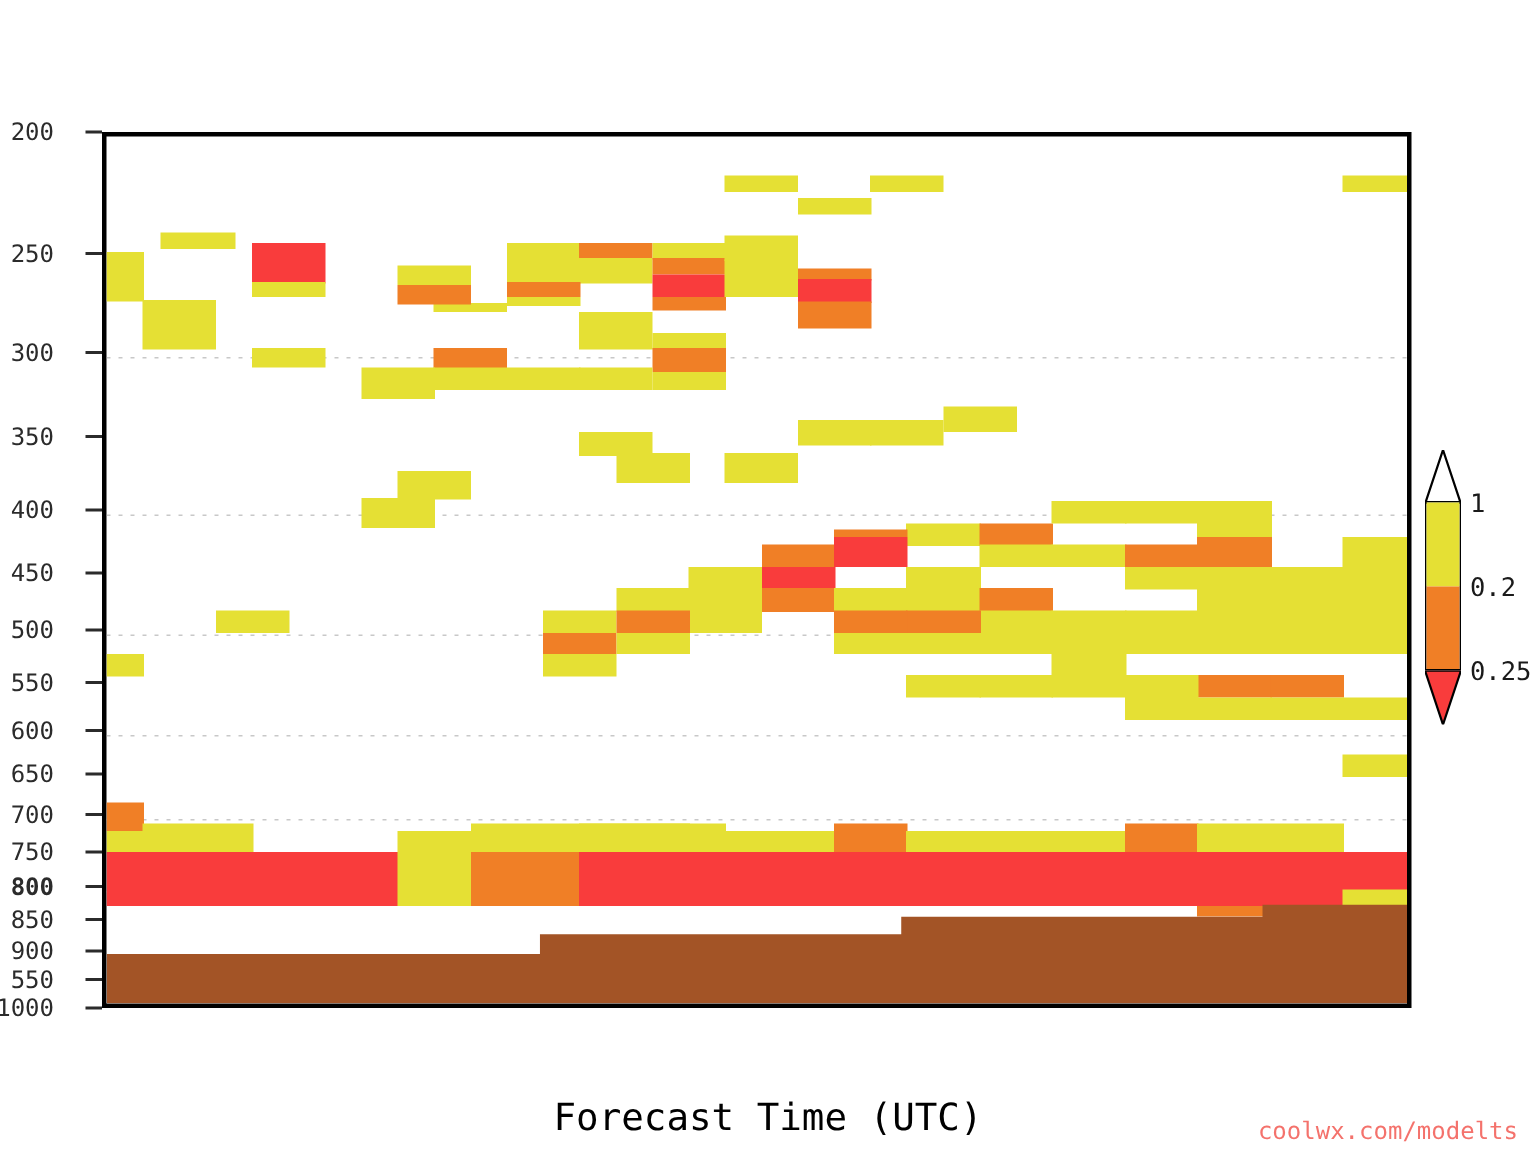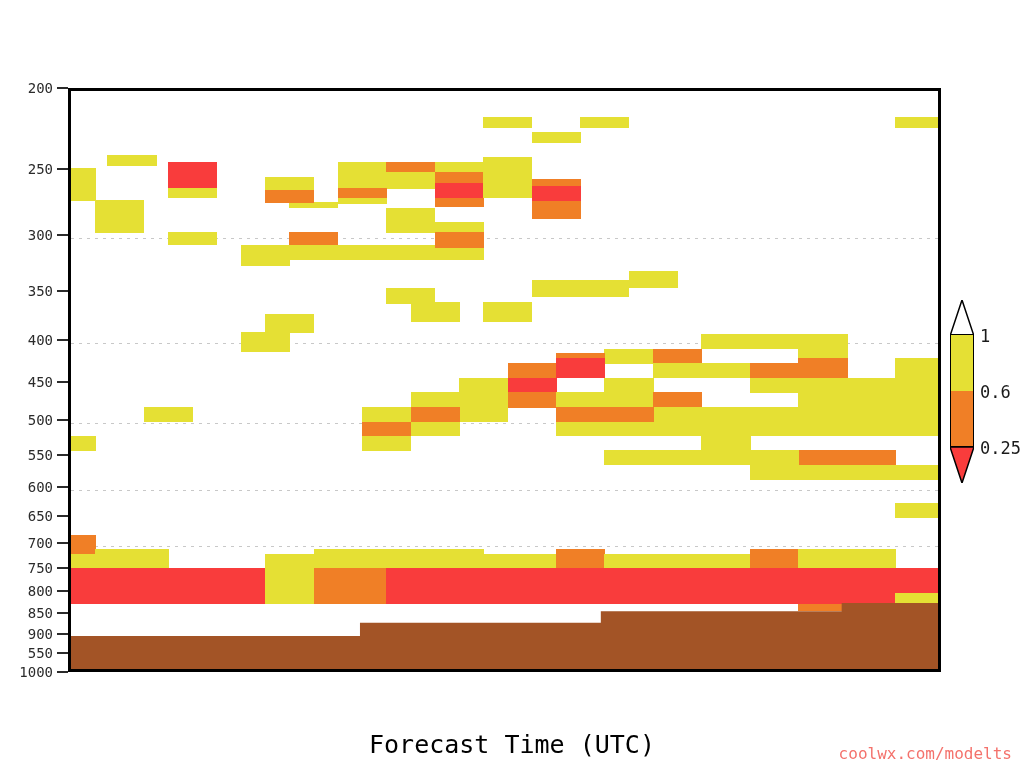--- a/index.html
+++ b/index.html
@@ -29,22 +29,22 @@
   #cells,#gridlines,#terrain{position:absolute;left:0;top:0;width:100%;height:100%;}
   .cell{position:absolute;}
   .gridline{position:absolute;left:0;width:100%;height:1px;
     background-image:linear-gradient(to right,#c8c8c8 0 3px,transparent 3px 8px);
     background-size:8px 1px;background-repeat:repeat-x;}
   #terrain-poly{position:absolute;left:0;bottom:0;width:100%;height:100%;}
 
   
   #y-axis{position:absolute;left:0;top:88px;width:68px;height:584px;}
   .ytick-label{
-    position:absolute;right:15px;transform:translateY(-50%);
-    font-size:14px;color:#2b2b2b;white-space:nowrap;
+    position:absolute;right:32px;transform:translateY(-50%);
+    font-size:16px;color:#2b2b2b;white-space:nowrap;
     font-family:"DejaVu Sans Mono","Liberation Mono",monospace;
   }
   .ytick-mark{position:absolute;right:0;width:11px;height:2px;background:#2b2b2b;
     transform:translateY(-50%);}
 
   
   #x-axis{position:absolute;left:68px;top:672px;width:873px;height:90px;}
   .xtick-mark{position:absolute;top:0;width:2px;height:9px;background:#2b2b2b;}
   .xtick-label{position:absolute;top:11px;transform:translateX(-50%);
     font-size:19px;color:#1a1a1a;white-space:nowrap;text-align:center;
@@ -99,21 +99,21 @@
       <div class="ytick-label" style="top: 367.069px;">550</div>
       <div class="ytick-mark" style="top: 367.069px;"></div>
       <div class="ytick-label" style="top: 398.642px;">600</div>
       <div class="ytick-mark" style="top: 398.642px;"></div>
       <div class="ytick-label" style="top: 427.686px;">650</div>
       <div class="ytick-mark" style="top: 427.686px;"></div>
       <div class="ytick-label" style="top: 454.577px;">700</div>
       <div class="ytick-mark" style="top: 454.577px;"></div>
       <div class="ytick-label" style="top: 479.612px;">750</div>
       <div class="ytick-mark" style="top: 479.612px;"></div>
-      <div class="ytick-label" style="top: 503.03px;">800</div>
+      <div class="ytick-label" style="top: 503.03px; font-weight: bold;">800</div>
       <div class="ytick-mark" style="top: 503.03px;"></div>
       <div class="ytick-label" style="top: 525.028px;">850</div>
       <div class="ytick-mark" style="top: 525.028px;"></div>
       <div class="ytick-label" style="top: 545.769px;">900</div>
       <div class="ytick-mark" style="top: 545.769px;"></div>
       <div class="ytick-label" style="top: 565.388px;">550</div>
       <div class="ytick-mark" style="top: 565.388px;"></div>
       <div class="ytick-label" style="top: 584px;">1000</div>
       <div class="ytick-mark" style="top: 584px;"></div>
     </div>
@@ -264,20 +264,20 @@
     </svg>
     <div id="cb-body">
         <div class="cb-seg" style="top: 0%; height: 50%; background: rgb(229, 224, 52);"></div>
         <div class="cb-seg" style="top: 50%; height: 50%; background: rgb(240, 127, 38);"></div>
       </div>
     <svg class="cb-arrow" style="top:147px;" viewBox="0 0 24 36" preserveAspectRatio="none">
       <polygon id="cb-under" points="0,0 24,0 12,36" fill="#F93C3C" stroke="#000" stroke-width="1.5"></polygon>
     </svg>
     <div id="cb-labels">
         <div class="cb-label" style="top: 36px;">1</div>
-        <div class="cb-label" style="top: 92px;">0.6</div>
+        <div class="cb-label" style="top: 92px;">0.2</div>
         <div class="cb-label" style="top: 148px; text-align: right;">0.25</div>
       </div>
   </div>
 
   <div id="watermark">coolwx.com/modelts</div>
 
 </div>
 
 </body></html>

